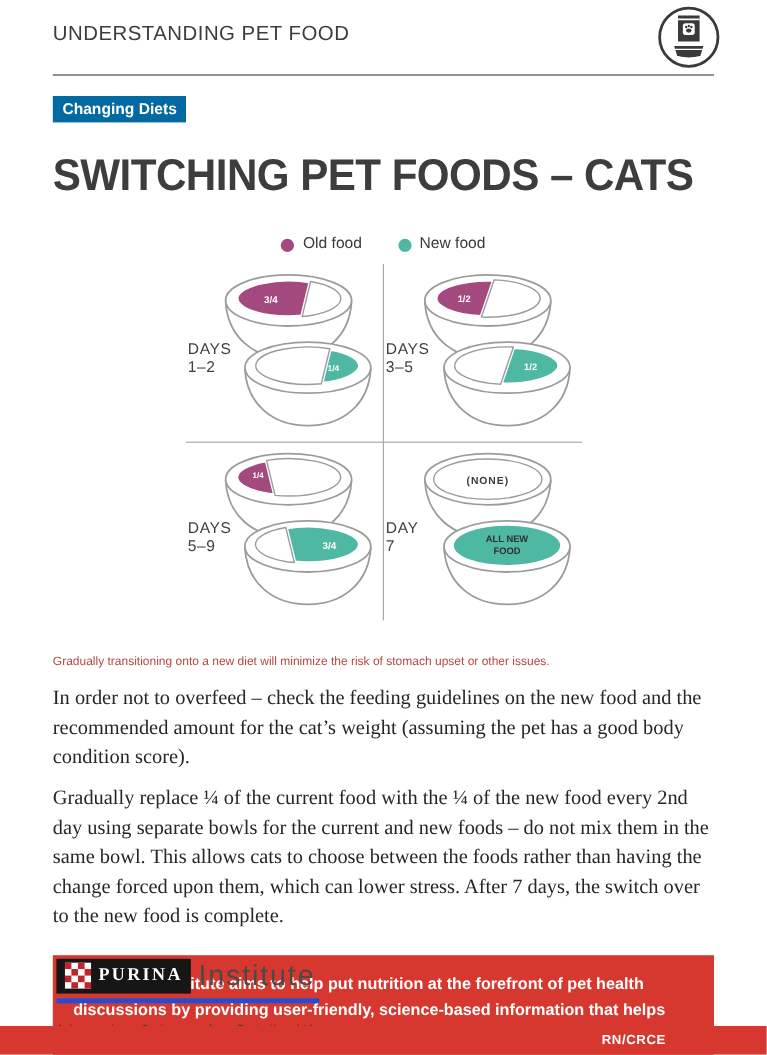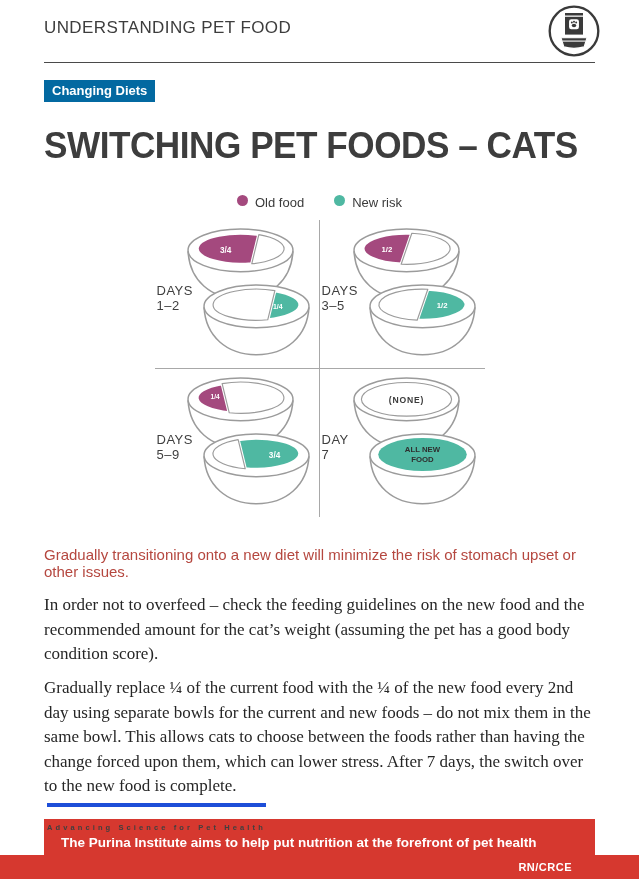--- a/index.html
+++ b/index.html
@@ -16,55 +16,55 @@
   
   .badge{display:inline-block;background:#0369a1;color:#fff;font-weight:700;font-size:13px;
          padding:3px 8px 4px;margin-top:17px;}
 
   
   .h1{font-size:37px;font-weight:800;color:#3d3d3d;letter-spacing:-.5px;line-height:1;
       margin-top:25px;transform:scaleX(.95);transform-origin:left;white-space:nowrap;}
 
   
   .legend{display:flex;justify-content:center;gap:30px;margin-top:31px;font-size:13px;color:#3a3a3a;}
-  .legend-item{display:flex;align-items:flex-start;gap:7px;}
+  .legend-item{display:flex;align-items:flex-end;gap:7px;}
   .dot{width:11px;height:11px;border-radius:50%;display:inline-block;}
   .dot-old{background:#a4497e;}
   .dot-new{background:#4fb8a2;}
 
   
   .grid{width:330px;margin:10px auto 0;display:grid;grid-template-columns:165px 165px;}
   .quad{position:relative;height:148px;}
   .q0{border-right:1px solid #a8a8a8;border-bottom:1px solid #a8a8a8;}
   .q1{border-bottom:1px solid #a8a8a8;}
   .q2{border-right:1px solid #a8a8a8;}
   .quad-label{position:absolute;left:2px;top:64px;font-weight:400;font-size:13px;
               letter-spacing:.5px;color:#3f3f3f;line-height:1.15;}
   .bowls{position:absolute;right:1px;top:0;}
 
   
-  .lead{margin-top:29px;font-size:15px;color:#b5473f;}
+  .lead{margin-top:29px;font-size:10px;color:#b5473f;}
   .body-copy{margin-top:13px;font-family:"Liberation Serif",serif;font-size:17px;line-height:1.45;color:#262626;}
   .body-copy p{margin:0 0 9px 0;}
 
   .callout{margin-top:20px;background:#d6382f;color:#fff;font-weight:700;font-size:13.5px;
            line-height:1.6;padding:13px 17px;}
 
   
   .logo-block{position:absolute;left:47px;top:799px;}
   .logo-row{display:flex;align-items:center;gap:6px;}
   .purina-box{background:#161616;color:#fff;font-family:"Liberation Serif",serif;font-weight:700;
               font-size:15px;letter-spacing:2px;padding:3px 7px 4px;display:flex;align-items:center;gap:6px;}
   .institute{font-size:24px;color:#4a4a4a;letter-spacing:1.5px;}
   .tagline{margin-top:4px;border-top:4px solid #1d4ed8;padding-top:16px;font-size:7.5px;
            font-weight:700;letter-spacing:3.1px;color:#3f3f3f;white-space:nowrap;}
 
   
   .bottom-bar{position:absolute;left:0;right:0;bottom:0;height:24px;background:#d6382f;
-              display:flex;align-items:center;justify-content:flex-end;padding-right:67px;}
+              display:flex;align-items:center;justify-content:flex-end;padding-right:84px;}
   .doc-code{color:#fff;font-weight:700;font-size:11px;letter-spacing:.5px;}
 </style>
 </head>
 <body>
 
 <div class="page">
   <div class="content">
 
     <div class="hdr">
       <div class="hdr-title">UNDERSTANDING PET FOOD</div>
@@ -87,21 +87,21 @@
 
     <div class="h1">SWITCHING PET FOODS – CATS</div>
 
     <div class="legend">
       <div class="legend-item">
         <span class="dot dot-old"></span>
         <span>Old food</span>
       </div>
       <div class="legend-item">
         <span class="dot dot-new"></span>
-        <span>New risk</span>
+        <span>New food</span>
       </div>
     </div>
 
     <div class="grid" id="diagram-grid">
         <div class="quad q0">
           <div class="quad-label">
             <div>DAYS</div>
             <div>1–2</div>
           </div>
           <svg class="bowls" width="140" height="148" viewBox="0 0 140 148">
@@ -192,19 +192,36 @@
 
     <div class="body-copy">
       <p>In order not to overfeed – check the feeding guidelines on the new food and the recommended amount for the cat’s weight (assuming the pet has a good body condition score).</p>
       <p>Gradually replace ¼ of the current food with the ¼ of the new food every 2nd day using separate bowls for the current and new foods – do not mix them in the same bowl. This allows cats to choose between the foods rather than having the change forced upon them, which can lower stress. After 7 days, the switch over to the new food is complete.</p>
     </div>
 
     <div class="callout">The Purina Institute aims to help put nutrition at the forefront of pet health discussions by providing user-friendly, science-based information that helps pets live longer, healthier lives.</div>
   </div>
 
   <div class="logo-block">
+    <div class="logo-row">
+      <div class="purina-box">
+        <svg width="22" height="22" viewBox="0 0 24 24">
+          <rect x="0" y="0" width="24" height="24" fill="#fff"></rect>
+          <rect x="0" y="0" width="6" height="6" fill="#c3232b"></rect>
+            <rect x="12" y="0" width="6" height="6" fill="#c3232b"></rect>
+          <rect x="6" y="6" width="6" height="6" fill="#c3232b"></rect>
+            <rect x="18" y="6" width="6" height="6" fill="#c3232b"></rect>
+          <rect x="0" y="12" width="6" height="6" fill="#c3232b"></rect>
+            <rect x="12" y="12" width="6" height="6" fill="#c3232b"></rect>
+          <rect x="6" y="18" width="6" height="6" fill="#c3232b"></rect>
+            <rect x="18" y="18" width="6" height="6" fill="#c3232b"></rect>
+        </svg>
+        <span>PURINA</span>
+      </div>
+      <span class="institute">Institute</span>
+    </div>
     <div class="tagline">Advancing Science for Pet Health</div>
   </div>
 
   <div class="bottom-bar">
     <span class="doc-code">RN/CRCE</span>
   </div>
 </div>
 
 </body></html>

